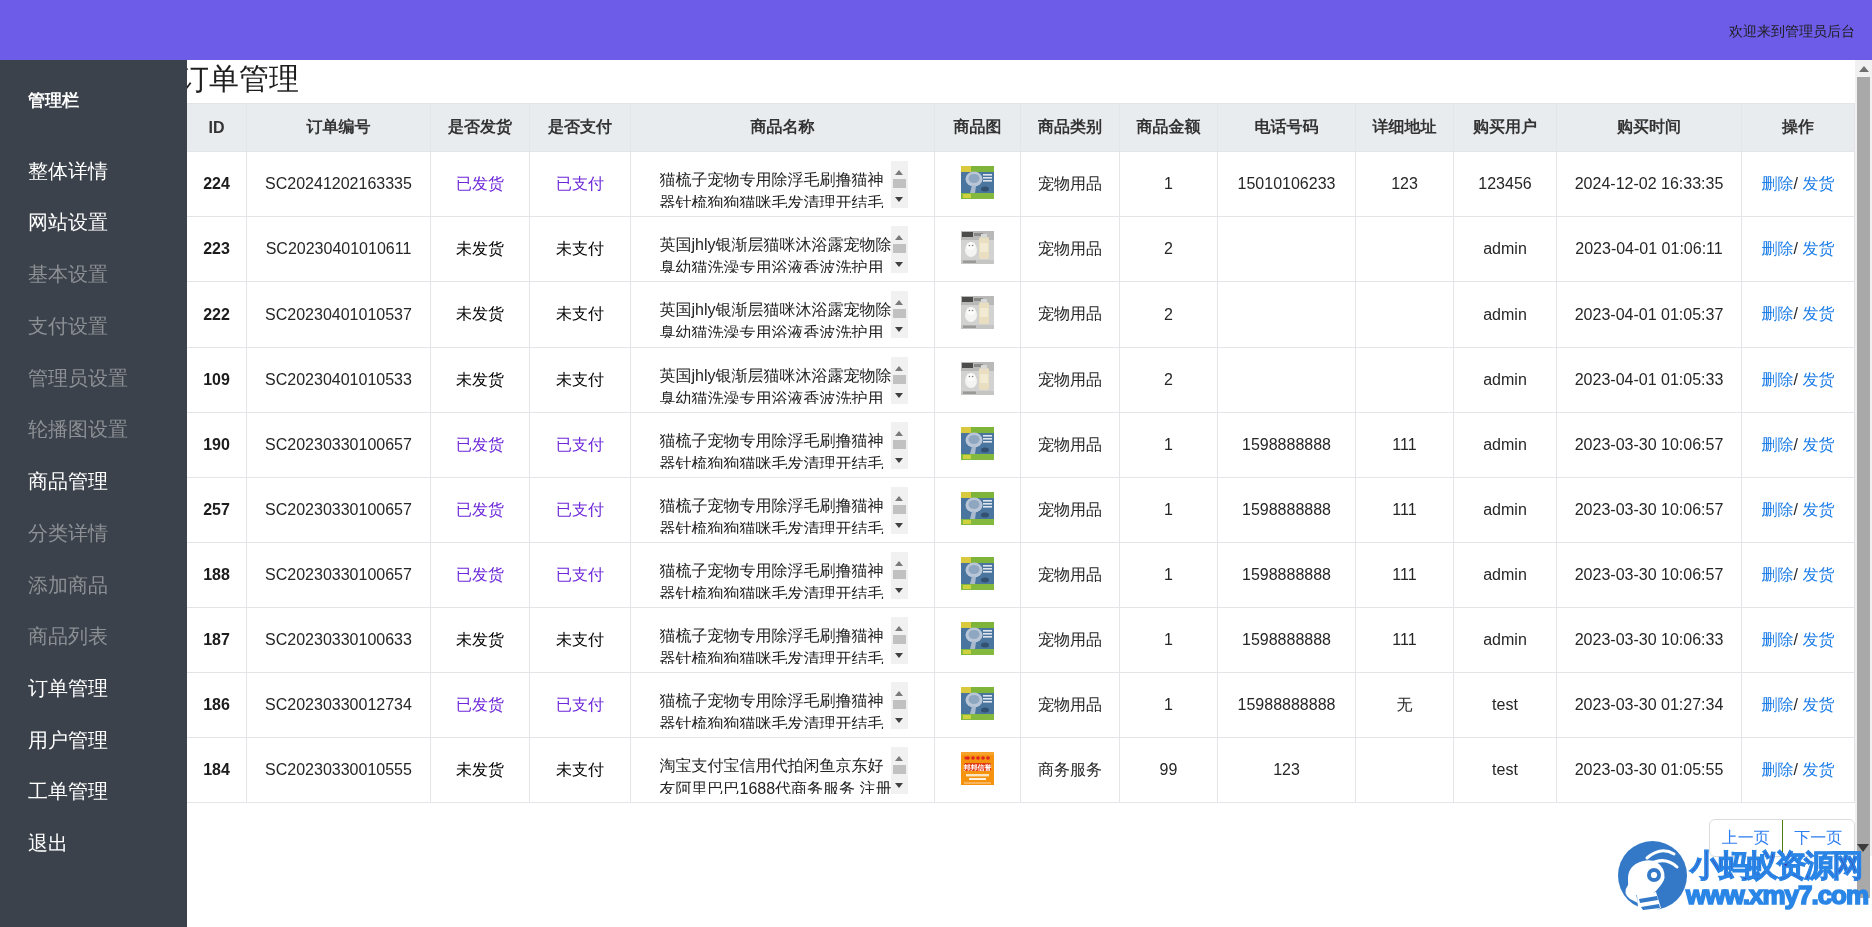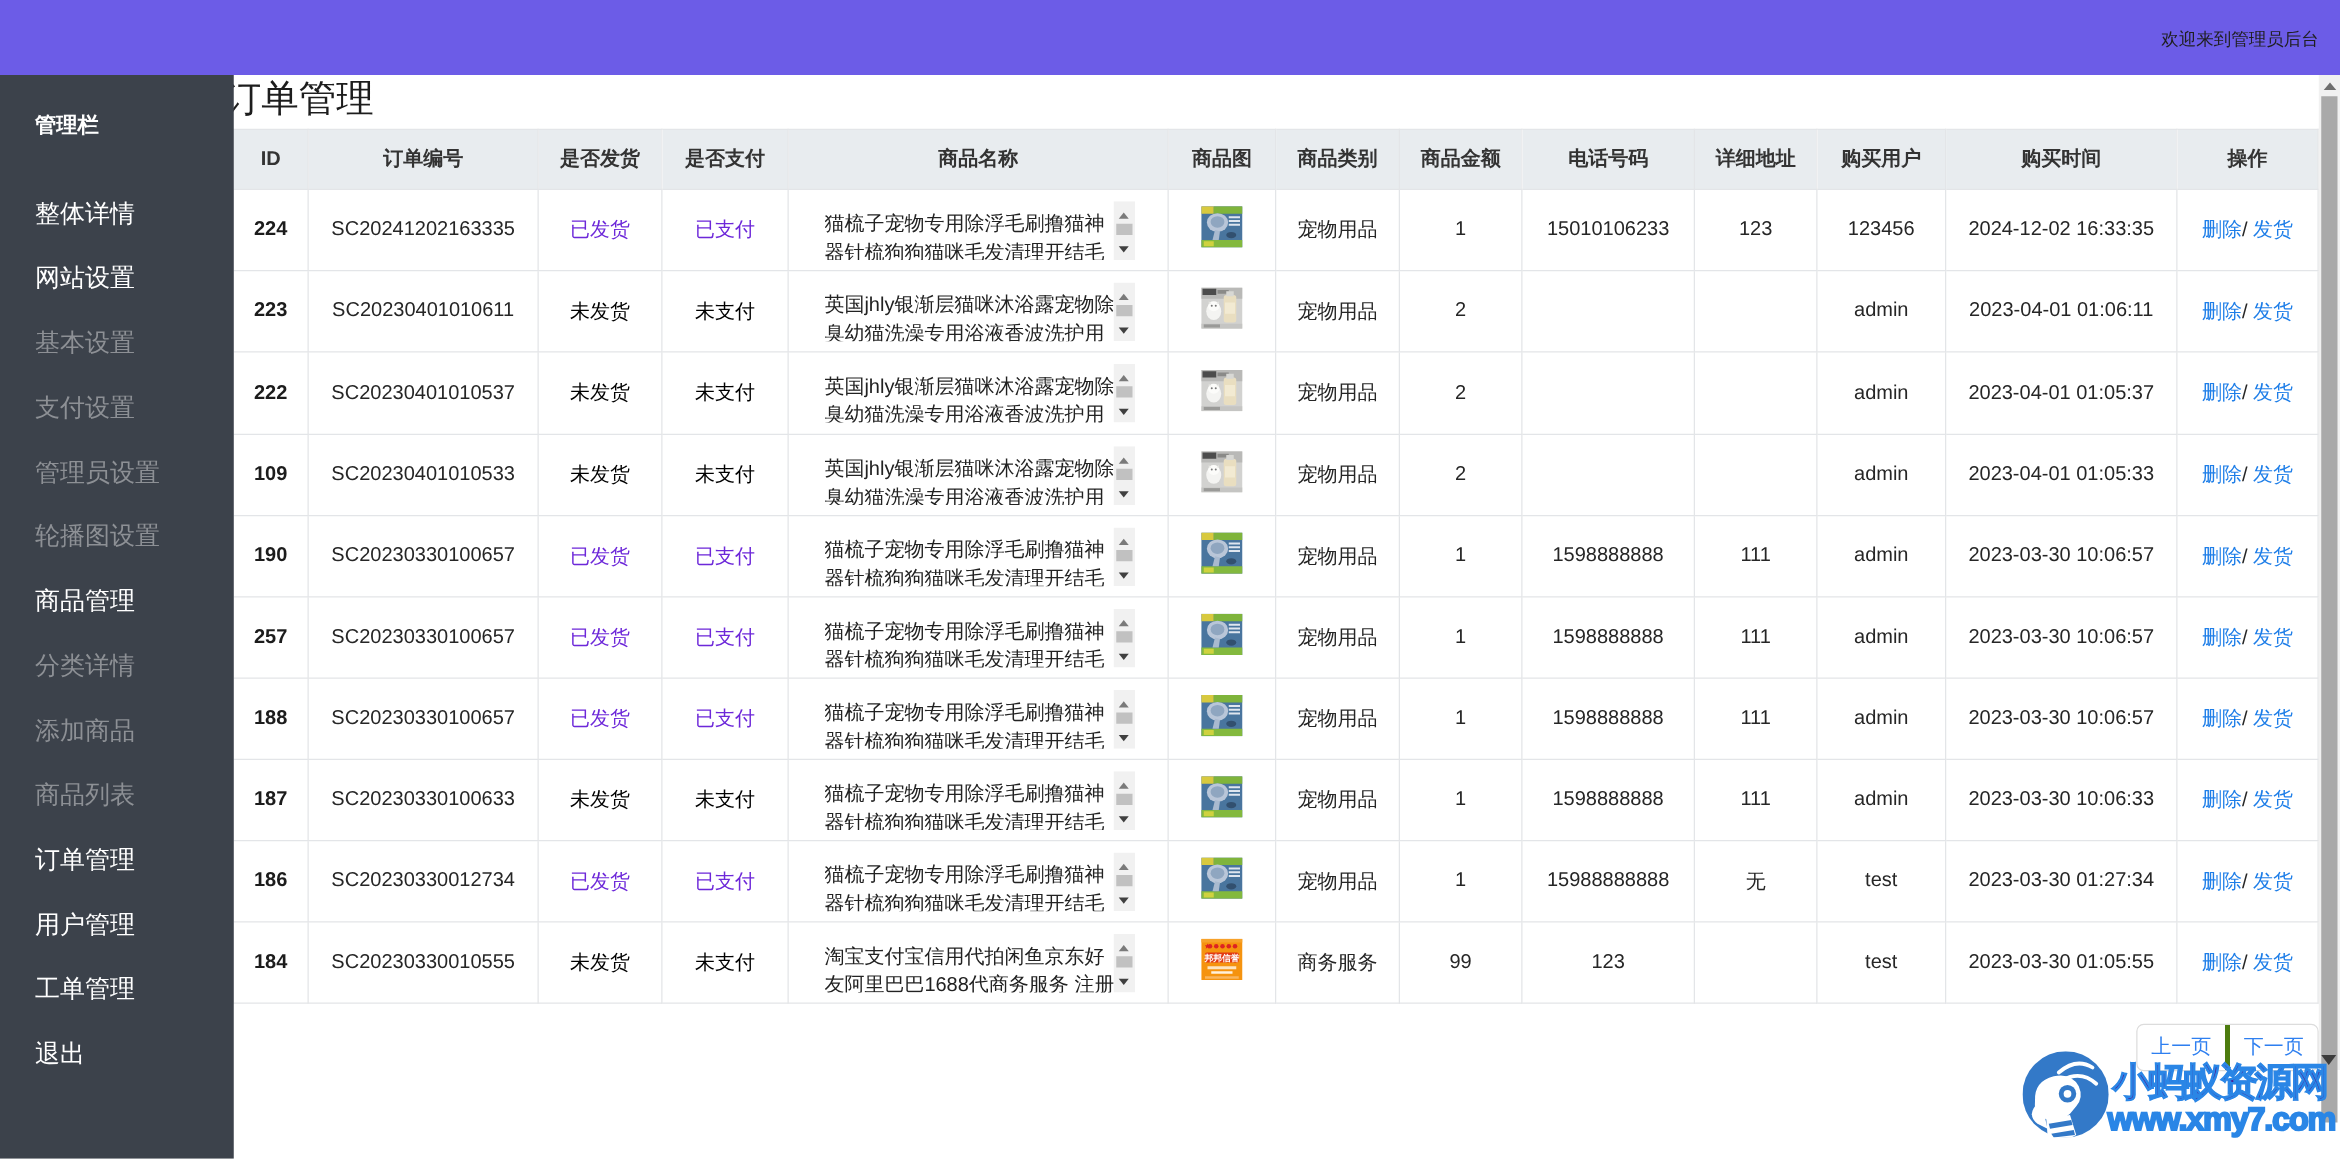--- a/index.html
+++ b/index.html
@@ -18,21 +18,21 @@
 .ok{color:#6d28d9}.no{color:#000000}
 a.lnk{color:#1e7ee8;text-decoration:none}
 .ta{width:250px;height:47px;margin:0 auto;position:relative;text-align:left;overflow:hidden}
 .ta .tx{position:absolute;left:2px;top:7px;width:231px;height:50px;overflow:hidden;font-size:16px;line-height:23px;color:#222;white-space:nowrap}
 .ta .sb{position:absolute;right:0;top:0;width:17px;height:47px;background:#f1f1f1}
 .ta .up{position:absolute;left:4.5px;top:9px;width:0;height:0;border-left:4px solid transparent;border-right:4px solid transparent;border-bottom:5px solid #7a7a7a}
 .ta .th{position:absolute;left:2px;top:18px;width:13px;height:9px;background:#c1c1c1}
 .ta .dn{position:absolute;left:4.5px;bottom:6px;width:0;height:0;border-left:4px solid transparent;border-right:4px solid transparent;border-top:5px solid #404040}
 .pgwrap{position:absolute;left:1709px;top:819px;width:146px;height:38px;border:1px solid #dcdcdc;border-radius:6px;background:#fff;display:flex;z-index:1}
 .pgwrap div{flex:1;text-align:center;line-height:36px;font-size:16px;color:#2e7ff0}
-.pgwrap div:first-child{border-right:4px solid #4d7c0f}
+.pgwrap div:first-child{border-right:1px solid #4d7c0f}
 .vsb{position:absolute;left:1855px;top:60px;width:17px;height:796px;background:#f1f1f1;z-index:3}
 .vsb .u{position:absolute;left:3.5px;top:6px;width:0;height:0;border-left:5px solid transparent;border-right:5px solid transparent;border-bottom:6px solid #6f6f6f}
 .vsb .t{position:absolute;left:2px;top:17px;width:13px;height:821px;background:#a9a9a9}
 .vsb .d{position:absolute;left:2px;top:784px;width:0;height:0;border-left:6.5px solid transparent;border-right:6.5px solid transparent;border-top:8px solid #3c3c3c}
 .wm{position:absolute;z-index:5}
 .wmt1{left:1690px;top:850px;font-size:31px;font-weight:700;color:#4c1d95;letter-spacing:-2.5px;line-height:31px;white-space:nowrap;-webkit-text-stroke:1px #2a86e6}
 .wmt2{left:1686px;top:882px;font-size:26px;font-weight:bold;color:#2a86e6;letter-spacing:-1px;line-height:26px;white-space:nowrap;-webkit-text-stroke:1.6px #2a86e6}
 </style></head><body>
 <div class="topbar">
     <span>欢迎来到管理员后台</span>

